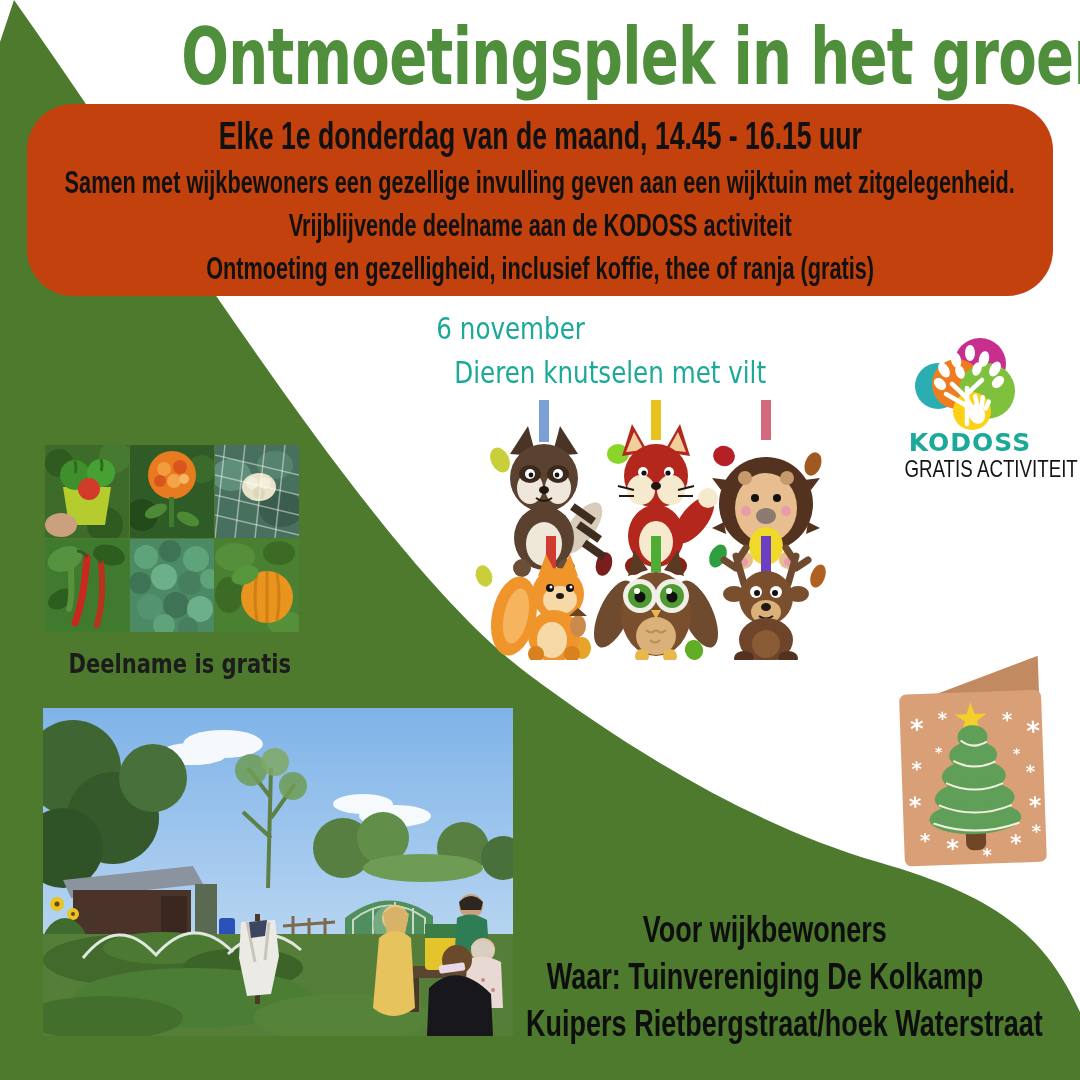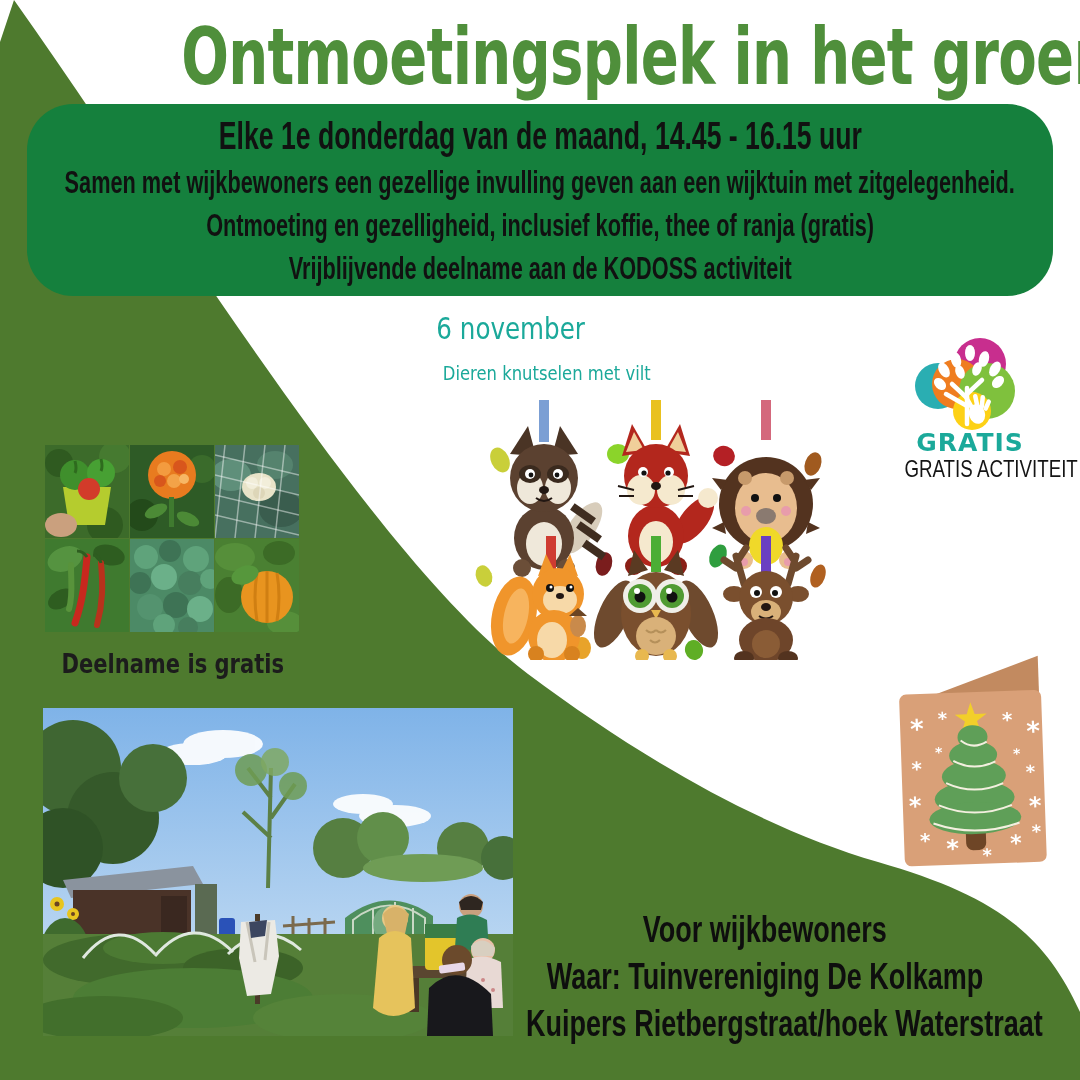--- a/index.html
+++ b/index.html
@@ -6,43 +6,43 @@
   .canvas{position:relative;width:1080px;height:1080px;overflow:hidden;background:#ffffff;
           font-family:"Liberation Sans",sans-serif;}
   svg{display:block;}
   .abs{position:absolute;}
 
   
   .title{top:18px;left:0;width:1080px;text-align:center;color:#4f8f3b;
          font-family:"DejaVu Sans",sans-serif;font-weight:bold;font-size:78px;line-height:1.0;}
   .squeeze{display:inline-block;transform:scaleX(0.72);transform-origin:50% 50%;white-space:nowrap;letter-spacing:-1px;}
 
-  .info-box{left:27px;top:104px;width:1026px;height:192px;background:#15803d;border-radius:46px;
+  .info-box{left:27px;top:104px;width:1026px;height:192px;background:#c2410c;border-radius:46px;
             display:flex;flex-direction:column;justify-content:center;align-items:center;z-index:3;}
   .info-line{color:#111111;font-weight:bold;text-align:center;white-space:nowrap;}
   .il-1{font-size:38px;line-height:50px;}
   .il-n{font-size:31px;line-height:43px;}
   .cond{display:inline-block;transform:scaleX(0.70);transform-origin:50% 50%;white-space:nowrap;}
 
   .teal-block{text-align:left;color:#1ba99a;font-family:"DejaVu Sans",sans-serif;font-weight:normal;}
   .nov-block{left:420px;top:308px;width:470px;z-index:2;}
   .nov-date{font-size:30px;line-height:42px;}
-  .nov-act{font-size:20px;line-height:46px;}
+  .nov-act{font-size:30px;line-height:46px;}
   .sq85{display:inline-block;transform:scaleX(0.82);transform-origin:50% 50%;white-space:nowrap;}
 
   .kodoss-block{left:880px;top:336px;width:180px;text-align:center;z-index:2;}
   .kodoss-word{color:#1ba99a;font-family:"DejaVu Sans",sans-serif;font-weight:bold;font-size:25px;
                line-height:26px;letter-spacing:1px;}
   .kodoss-tag{color:#141414;font-weight:normal;font-size:24px;line-height:26px;}
   .sq78{display:inline-block;transform:scaleX(0.78);transform-origin:50% 50%;white-space:nowrap;}
 
   .dec-block{left:820px;top:548px;width:240px;z-index:2;}
   .dec-line{font-size:30px;line-height:42px;}
 
-  .gratis{left:30px;top:648px;width:300px;color:#1c1c1c;z-index:2;
+  .gratis{left:30px;top:648px;width:300px;text-align:center;color:#1c1c1c;z-index:2;
           font-family:"DejaVu Sans",sans-serif;font-weight:bold;font-size:27px;}
   .sq80{display:inline-block;transform:scaleX(0.78);transform-origin:50% 50%;white-space:nowrap;}
 
   .footer{left:440px;top:906px;width:650px;text-align:center;color:#0e0e0e;font-weight:bold;z-index:2;}
   .footer-line{font-size:36px;line-height:47px;white-space:nowrap;}
   .sq75{display:inline-block;transform:scaleX(0.75);transform-origin:50% 50%;white-space:nowrap;}
 
   
   .photo-grid{left:45px;top:445px;width:254px;height:187px;display:grid;z-index:2;
               grid-template-columns:repeat(3,84px);grid-template-rows:repeat(2,93px);gap:1px;background:#ffffff00;}
@@ -61,22 +61,22 @@
       C378 562 178 232 14 0 Z"></path>
   </svg>
 
   <div class="abs title" style="z-index:2;">
     <span class="squeeze">Ontmoetingsplek in het groen</span>
   </div>
 
   <div class="abs info-box">
     <div class="info-line il-1"><span class="cond">Elke 1e donderdag van de maand, 14.45 - 16.15 uur</span></div>
     <div class="info-line il-n"><span class="cond">Samen met wijkbewoners een gezellige invulling geven aan een wijktuin met zitgelegenheid.</span></div>
+    <div class="info-line il-n"><span class="cond">Vrijblijvende deelname aan de KODOSS activiteit</span></div>
     <div class="info-line il-n"><span class="cond">Ontmoeting en gezelligheid, inclusief koffie, thee of ranja (gratis)</span></div>
-    <div class="info-line il-n"><span class="cond">Vrijblijvende deelname aan de KODOSS activiteit</span></div>
   </div>
 
   <div class="abs teal-block nov-block">
     <div class="nov-date"><span class="sq85">6 november</span></div>
     <div class="nov-act"><span class="sq85">Dieren knutselen met vilt</span></div>
   </div>
 
   <svg class="abs" width="360" height="262" viewBox="0 0 360 262" style="left:466px;top:398px;z-index:2;">
 
     <g>
@@ -251,21 +251,21 @@
         <ellipse cx="63" cy="33" rx="4.5" ry="7" transform="rotate(20 63 33)"></ellipse>
       </g>
       <g fill="#ffffff">
         <ellipse cx="63" cy="78" rx="8" ry="10" transform="rotate(-18 63 78)"></ellipse>
         <rect x="53" y="60" width="4.5" height="14" rx="2.2" transform="rotate(-30 55 67)"></rect>
         <rect x="60" y="58" width="4.5" height="15" rx="2.2" transform="rotate(-12 62 65)"></rect>
         <rect x="66" y="59" width="4.5" height="14" rx="2.2" transform="rotate(6 68 66)"></rect>
         <rect x="71" y="63" width="4.5" height="12" rx="2.2" transform="rotate(24 73 69)"></rect>
       </g>
     </svg>
-    <div class="kodoss-word">GRATIS</div>
+    <div class="kodoss-word">KODOSS</div>
     <div class="kodoss-tag"><span class="sq78">GRATIS ACTIVITEIT</span></div>
   </div>
 
 
   <svg class="abs" width="178" height="232" viewBox="0 0 178 232" style="left:888px;top:640px;z-index:2;">
     <g transform="rotate(-2 89 140)">
       <polygon points="18,64 154,18 154,64" fill="#c28a60"></polygon>
       <rect x="14" y="52" width="142" height="172" rx="7" fill="#d9a078"></rect>
       <g fill="#ffffff" font-family="DejaVu Sans,sans-serif" font-weight="bold">
         <text x="24" y="96" font-size="26">*</text>

